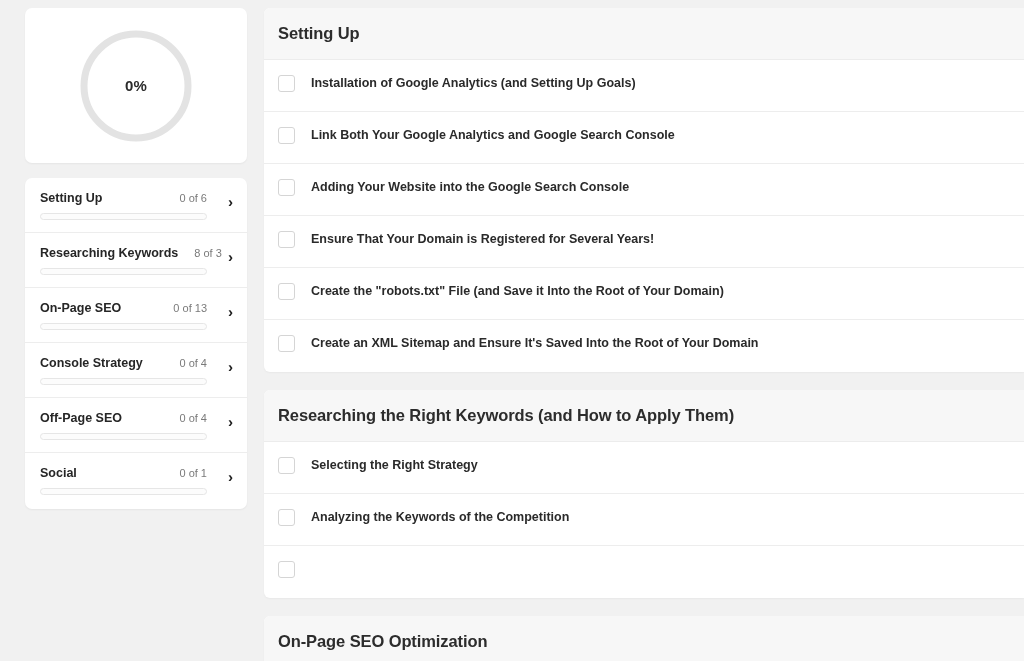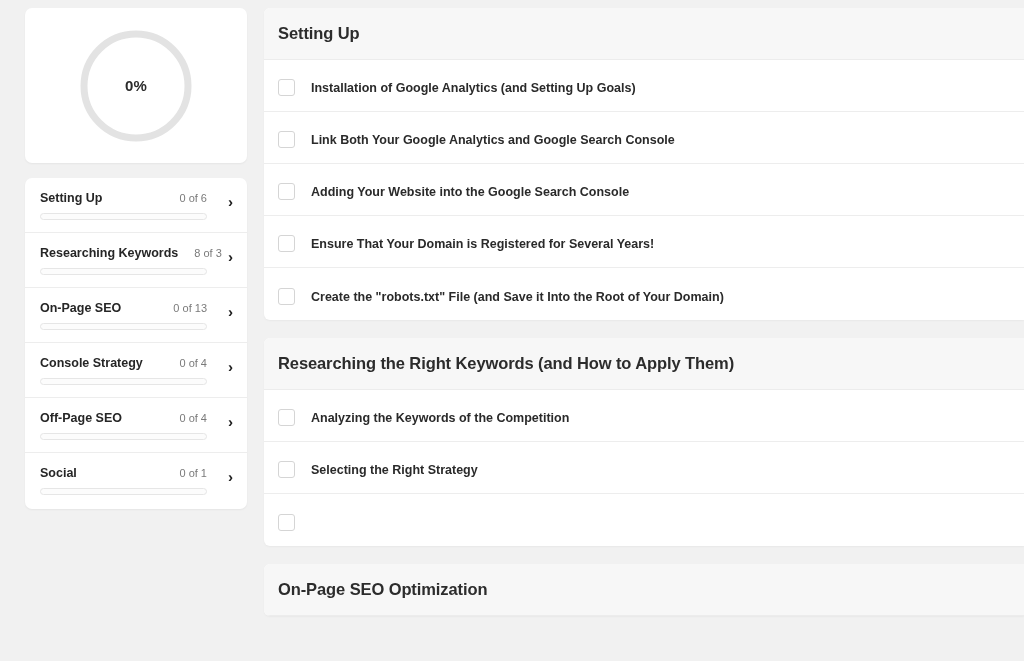--- a/index.html
+++ b/index.html
@@ -152,21 +152,21 @@
     padding: 16px 0 16px 14px;
     font-size: 16.5px;
     font-weight: bold;
     color: #2c2c2c;
     border-bottom: 1px solid #ececec;
     letter-spacing: -0.1px;
   }
 
   .task-row {
     display: flex;
-    align-items: flex-end;
+    align-items: flex-start;
     gap: 16px;
     padding: 15px 0 15px 14px;
     border-bottom: 1px solid #ededed;
     min-height: 52px;
     cursor: pointer;
   }
   .task-row:last-child { border-bottom: none; }
 
   .checkbox {
     flex: 0 0 auto;
@@ -289,31 +289,35 @@
         <span class="task-label">Adding Your Website into the Google Search Console</span>
       </div>
       <div class="task-row">
         <span class="checkbox"></span>
         <span class="task-label">Ensure That Your Domain is Registered for Several Years!</span>
       </div>
       <div class="task-row">
         <span class="checkbox"></span>
         <span class="task-label">Create the "robots.txt" File (and Save it Into the Root of Your Domain)</span>
       </div>
+      <div class="task-row">
+        <span class="checkbox"></span>
+        <span class="task-label">Create an XML Sitemap and Ensure It's Saved Into the Root of Your Domain</span>
+      </div>
     </section>
 
     <section class="section-card">
       <div class="section-header">Researching the Right Keywords (and How to Apply Them)</div>
       <div class="task-row">
         <span class="checkbox"></span>
+        <span class="task-label">Selecting the Right Strategy</span>
+      </div>
+      <div class="task-row">
+        <span class="checkbox"></span>
         <span class="task-label">Analyzing the Keywords of the Competition</span>
-      </div>
-      <div class="task-row">
-        <span class="checkbox"></span>
-        <span class="task-label">Selecting the Right Strategy</span>
       </div>
       <div class="task-row">
         <span class="checkbox"></span>
       </div>
     </section>
 
     <section class="section-card">
       <div class="section-header">On-Page SEO Optimization</div>
     </section>
 

